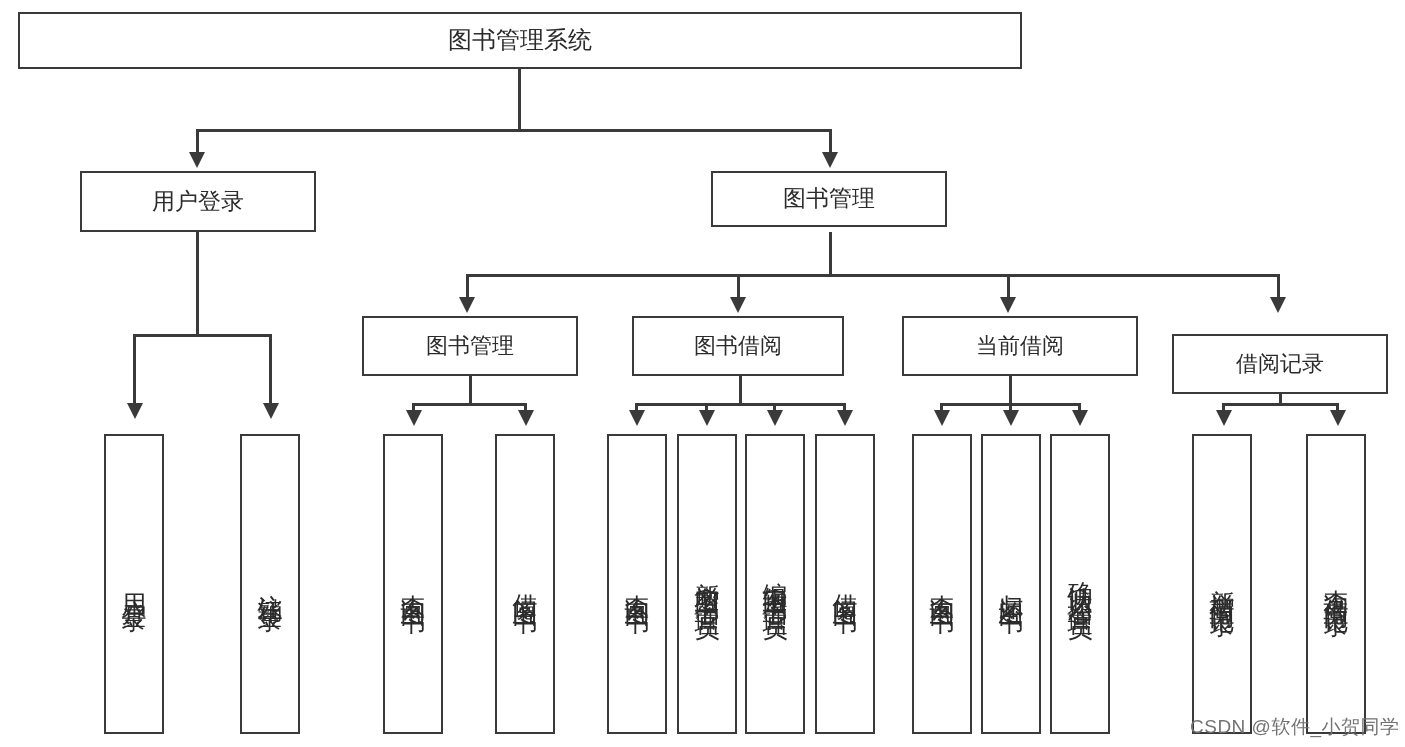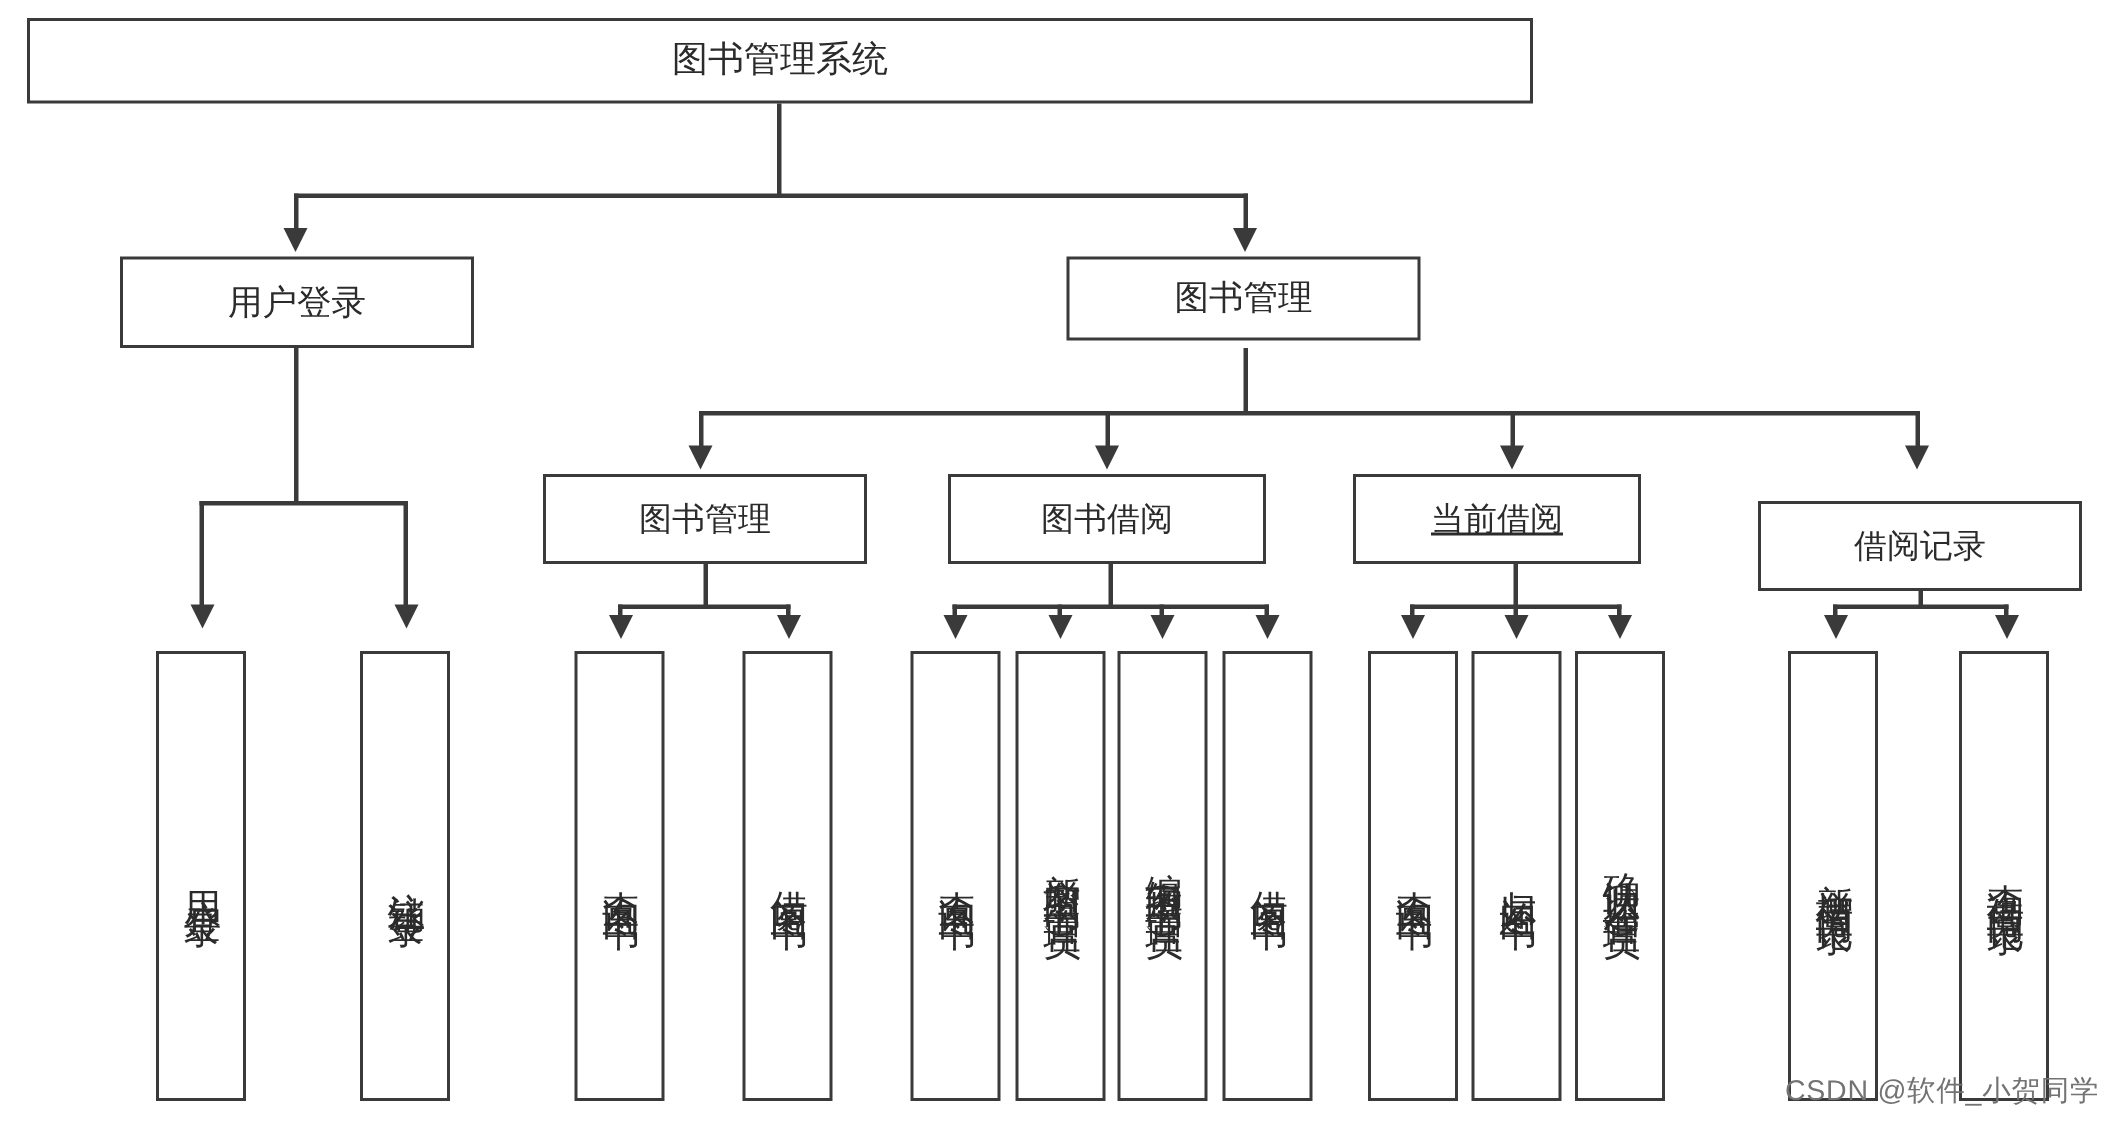--- a/index.html
+++ b/index.html
@@ -160,21 +160,21 @@
   </div>
 
   <div class="node node-l3" style="left:362px; top:316px; width:216px; height:60px;">
     <span class="lbl">图书管理</span>
   </div>
 
   <div class="node node-l3" style="left:632px; top:316px; width:212px; height:60px;">
     <span class="lbl">图书借阅</span>
   </div>
 
-  <div class="node node-l3" style="left:902px; top:316px; width:192px; height:60px;text-decoration:underline;">
+  <div class="node node-l3" style="left:902px; top:316px; width:236px; height:60px;">
     <span class="lbl">当前借阅</span>
   </div>
 
   <div class="node node-l3" style="left:1172px; top:316px; width:216px; height:60px;margin-top:18px;">
     <span class="lbl">借阅记录</span>
   </div>
 
   <div class="node node-leaf" style="left:104px; top:434px; width:60px; height:300px;">
     <span class="lbl">用户登录</span>
   </div>

